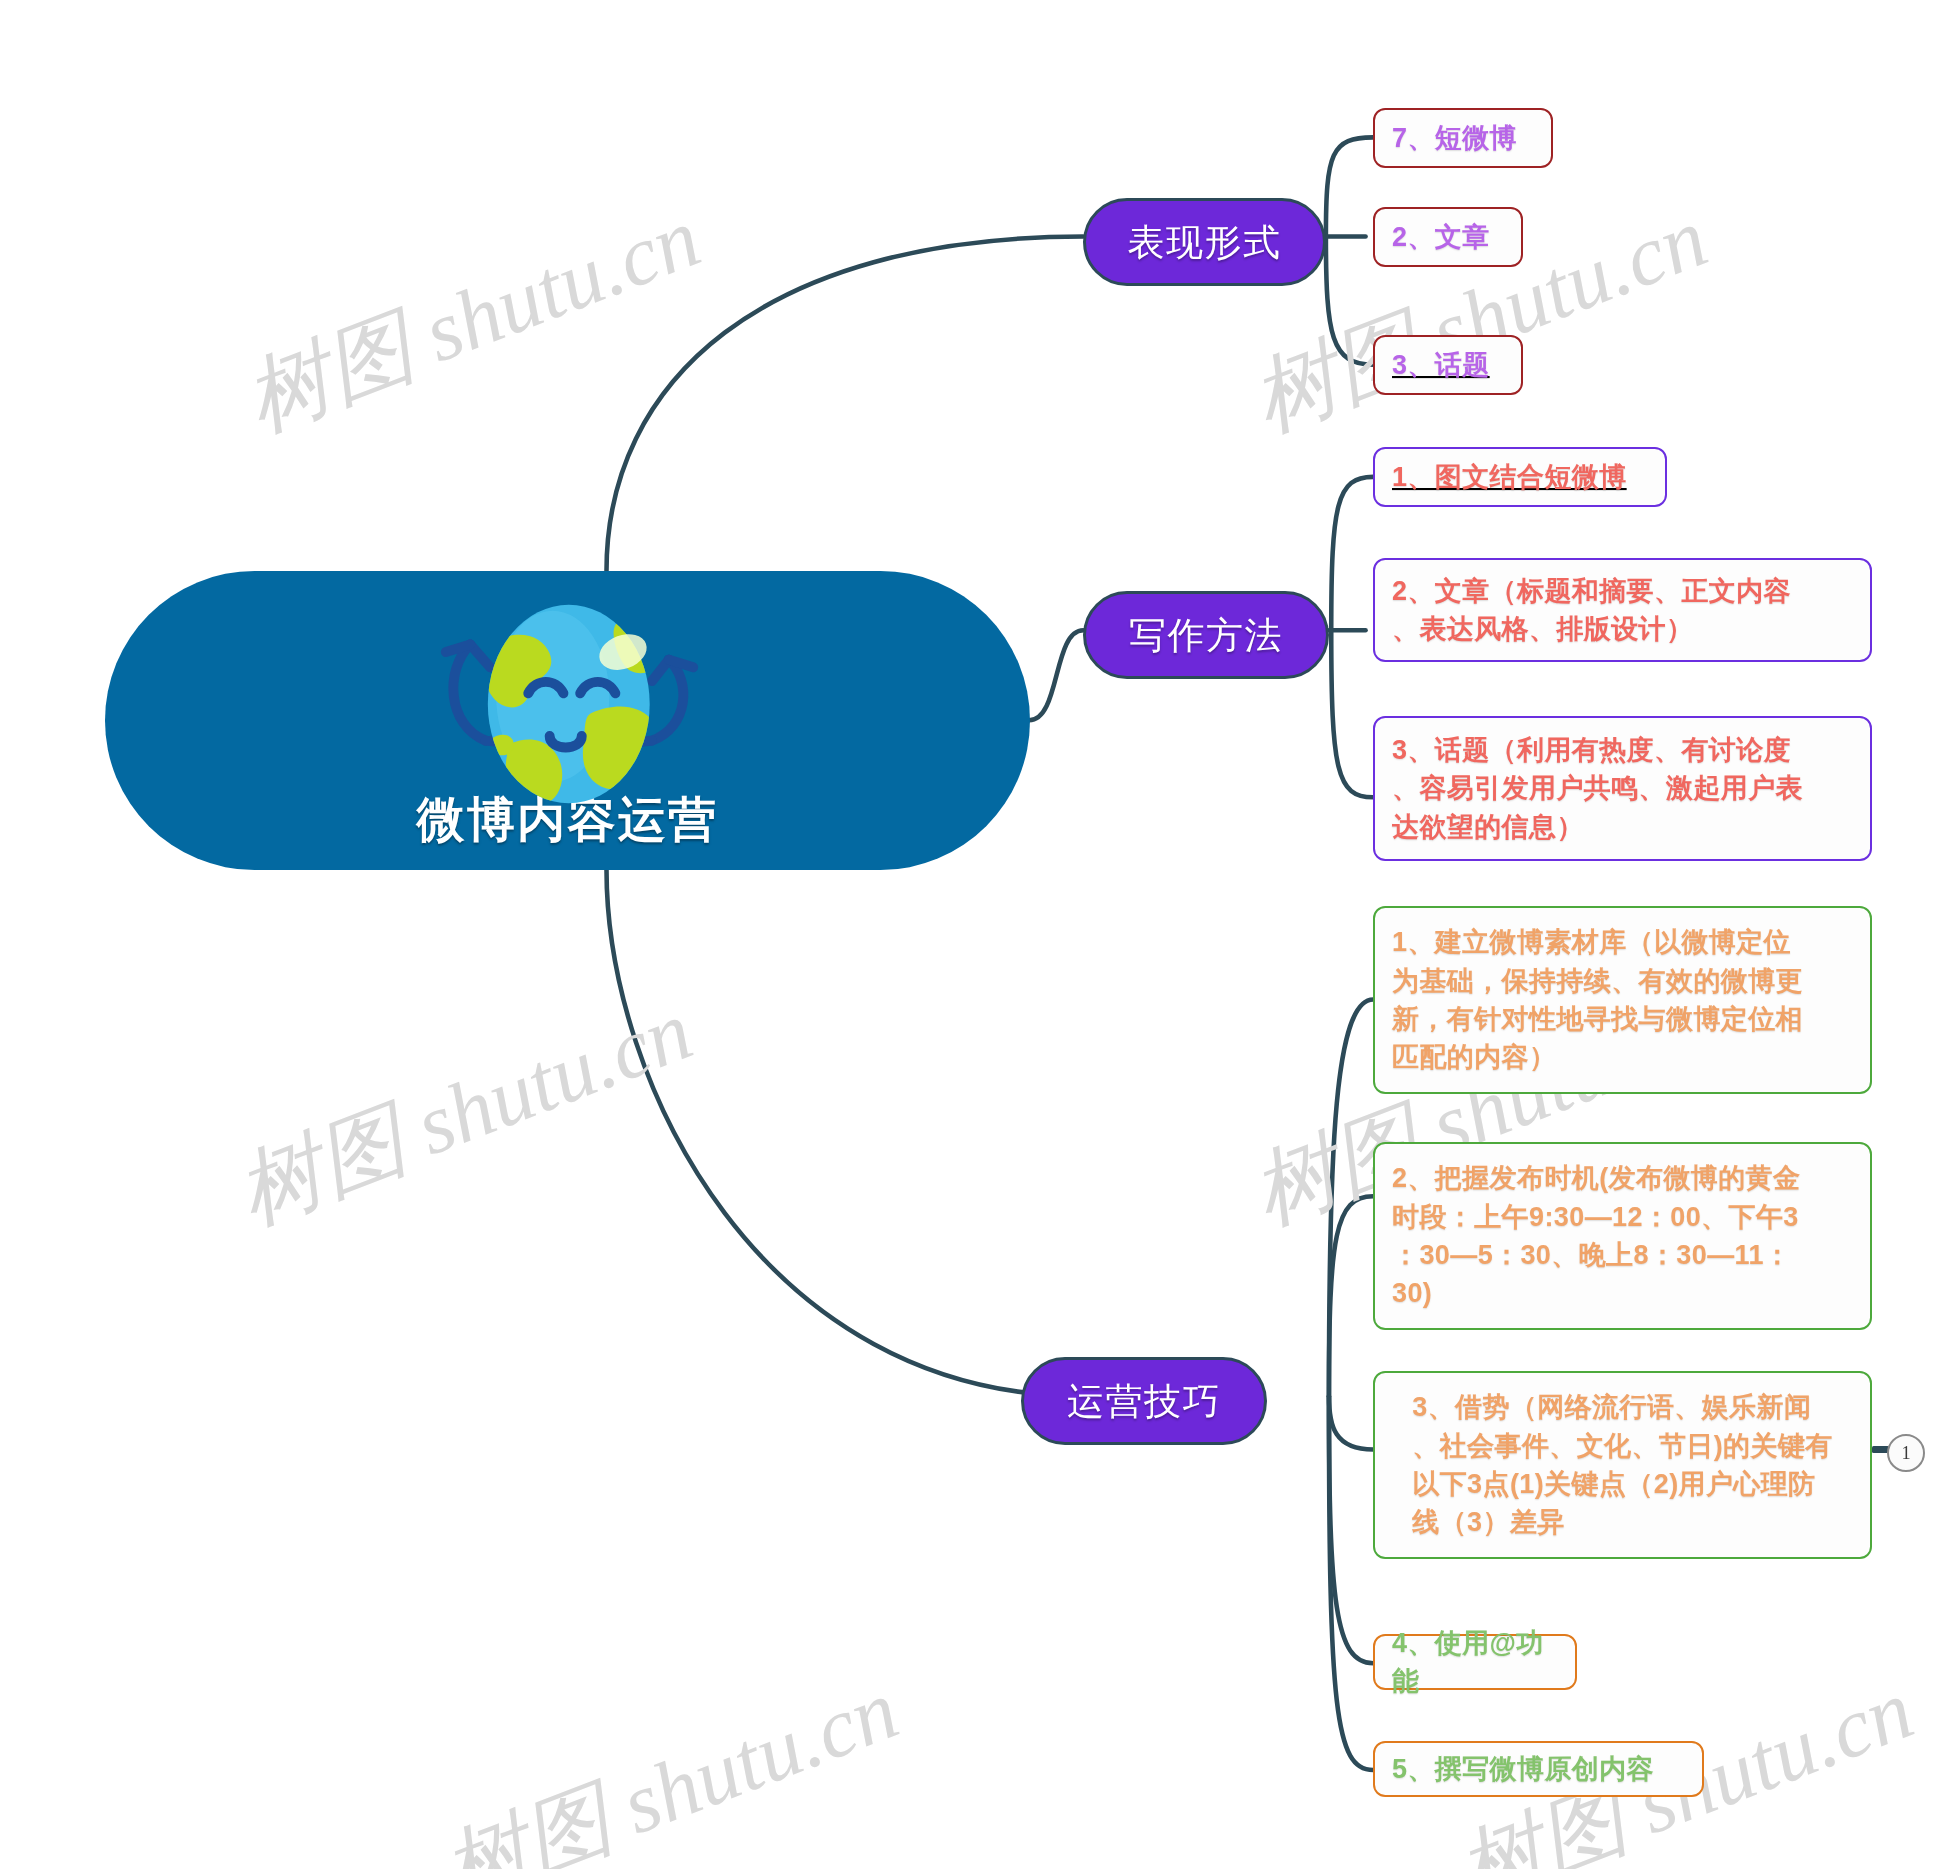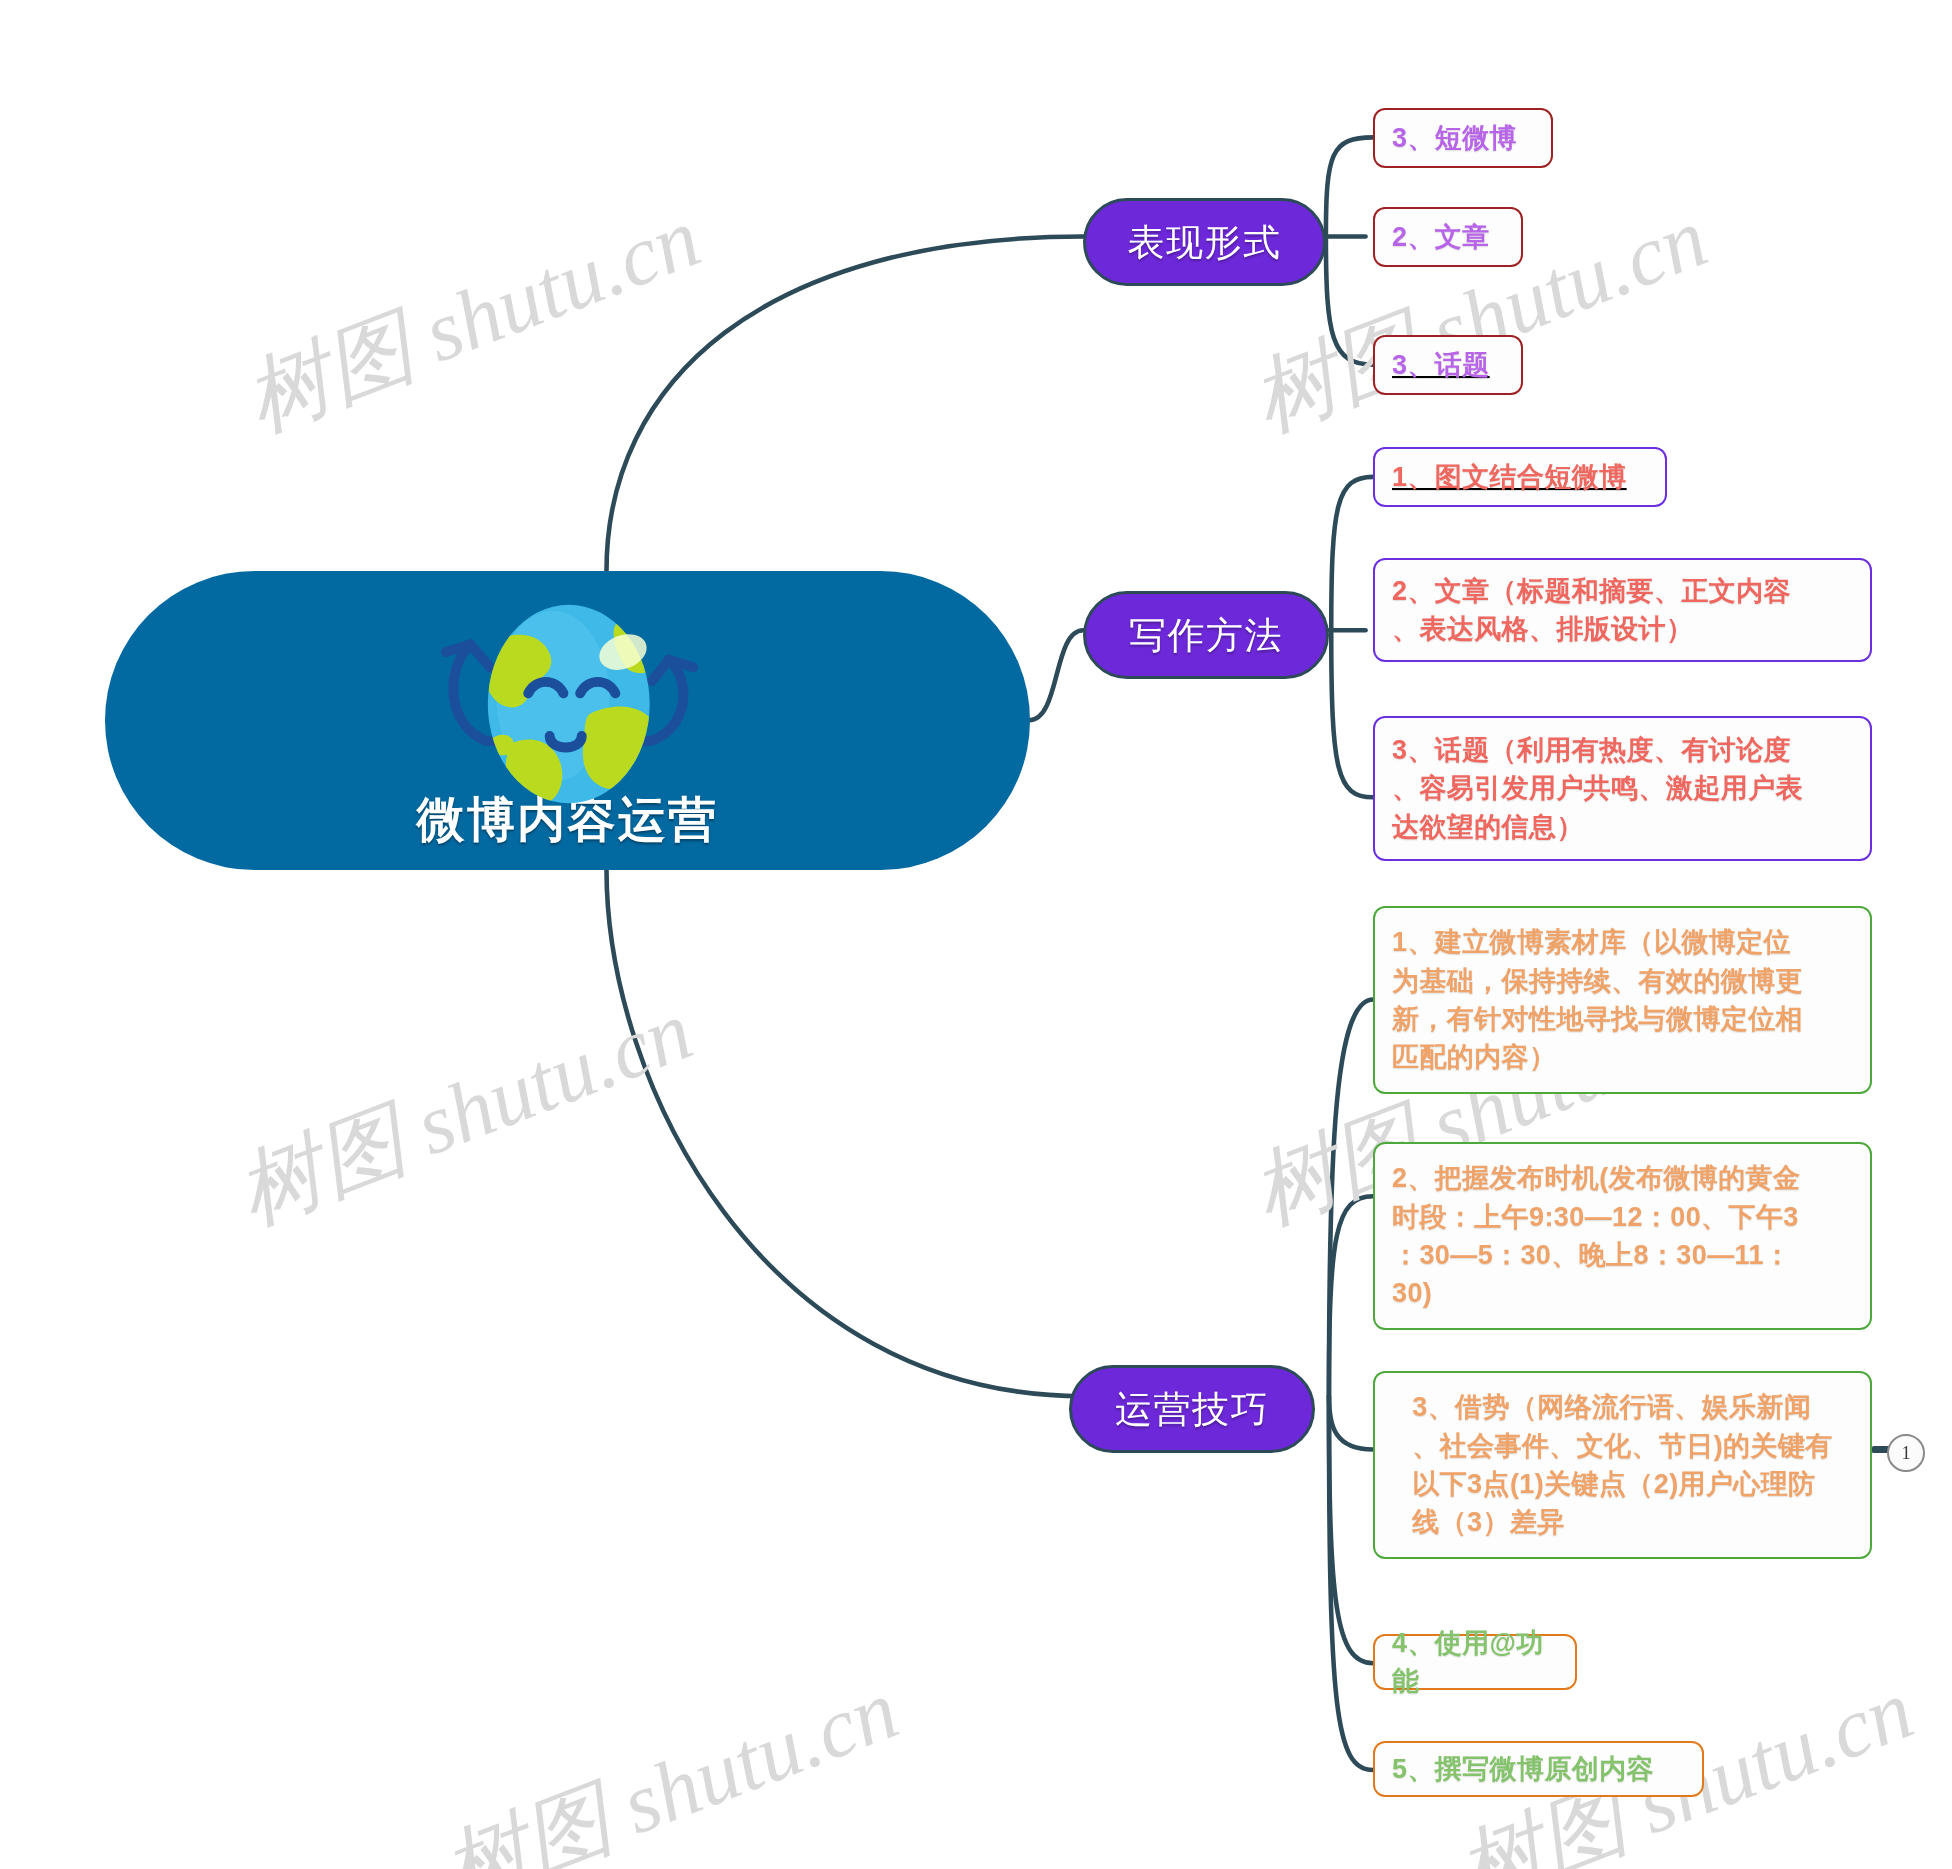--- a/index.html
+++ b/index.html
@@ -206,26 +206,26 @@
     </div>
     <div class="root-title">微博内容运营</div>
   </div>
 
   <div class="branch" style="left:1083px;top:198px;width:243px;">
     <span class="branch-label">表现形式</span>
   </div>
   <div class="branch" style="left:1083px;top:591px;width:246px;">
     <span class="branch-label">写作方法</span>
   </div>
-  <div class="branch" style="left:1069px;top:1357px;width:246px;margin-top:8px;">
+  <div class="branch" style="left:1021px;top:1357px;width:246px;">
     <span class="branch-label">运营技巧</span>
   </div>
 
   <div class="leaf gA" style="left:1373px;top:108px;width:180px;height:60px;">
-    <span class="leaf-text">3、短微博</span>
+    <span class="leaf-text">7、短微博</span>
   </div>
   <div class="leaf gA" style="left:1373px;top:207px;width:150px;height:60px;">
     <span class="leaf-text">2、文章</span>
   </div>
   <div class="leaf gA" style="left:1373px;top:335px;width:150px;height:60px;text-decoration:underline;">
     <span class="leaf-text">3、话题</span>
   </div>
 
   <div class="leaf gB" style="left:1373px;top:447px;width:294px;height:60px;text-decoration:underline;">
     <span class="leaf-text">1、图文结合短微博</span>

